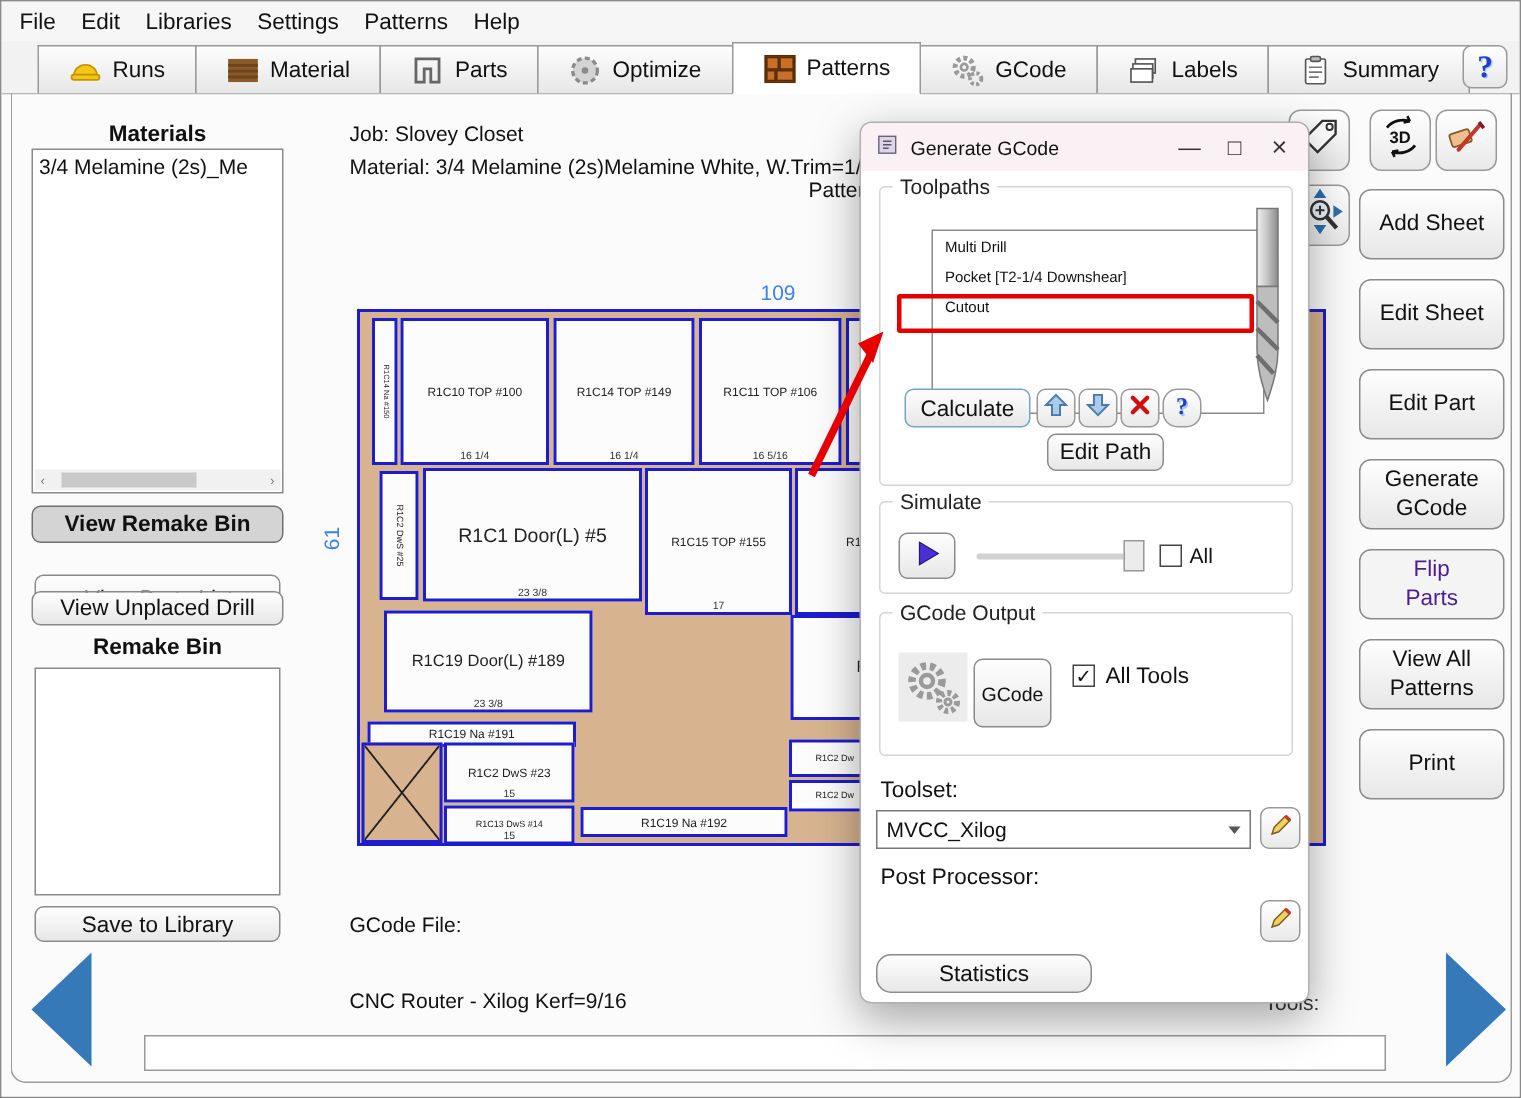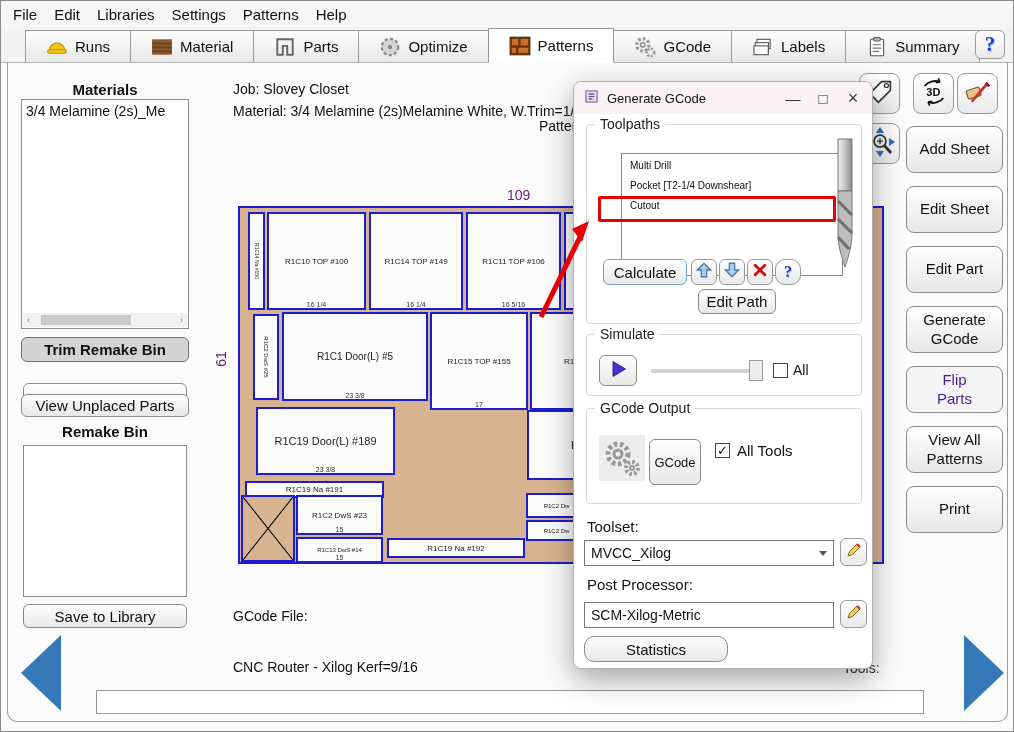--- a/index.html
+++ b/index.html
@@ -41,21 +41,21 @@
 
   
   .sheet{position:absolute;background:#d7b48f;border:2px solid #1c1cd0;overflow:hidden;}
   .part{position:absolute;background:#fcfcfc;border:2px solid #1c1cd0;display:flex;align-items:center;justify-content:center;overflow:hidden;}
   .part .plabel{color:#222;white-space:nowrap;}
   .part .plabel.rot{transform:rotate(90deg);}
   .part .pdim{position:absolute;bottom:0;left:0;right:0;text-align:center;font-size:7px;color:#333;}
   .part.waste{background:
      linear-gradient(to top right, transparent 48.8%, #222 49.6%, #222 50.4%, transparent 51.2%),
      linear-gradient(to bottom right, transparent 48.8%, #222 49.6%, #222 50.4%, transparent 51.2%),#d7b48f;}
-  .dimlabel{position:absolute;font-size:14px;color:#701a75;}
+  .dimlabel{position:absolute;font-size:14px;color:#3b82f6;}
 
   
   .iconbtn{position:absolute;width:41px;height:41px;border:1px solid #999;border-radius:8px;background:linear-gradient(#fff,#e9e9e9);display:flex;align-items:center;justify-content:center;}
   .rbtn{white-space:pre-line;line-height:1.25;}
 
   
   .dialog{position:absolute;width:300px;height:588px;background:#fff;border:1px solid #b0b0b0;border-radius:8px;box-shadow:0 10px 30px rgba(0,0,0,.35);z-index:5;}
   .dlg-title{height:32px;background:#faf1f5;border-radius:8px 8px 0 0;display:flex;align-items:center;padding:0 4px 0 10px;font-size:13px;}
   .dlg-title .t{margin-left:8px;flex:1;}
   .dlg-ctl{width:30px;height:26px;display:flex;align-items:center;justify-content:center;font-size:15px;color:#333;}
@@ -179,23 +179,23 @@
 
     <div class="h-bold abs" style="left:20px;top:18px;width:168px;text-align:center;">Materials</div>
     <div class="listbox" style="left:20px;top:36px;width:168px;height:230px;">
       <div class="litem">3/4 Melamine (2s)_Me</div>
       <div class="hscroll">
         <span class="la">‹</span>
         <span class="thumb"></span>
         <span class="ra">›</span>
       </div>
     </div>
-    <div class="btn pressed" style="left:20px;top:274px;width:168px;height:25px;">Trim Remake Bin</div>
+    <div class="btn pressed" style="left:20px;top:274px;width:168px;height:25px;">View Remake Bin</div>
     <div class="btn" style="left:22px;top:320px;width:164px;height:33px;font-style:italic;">View Parts List</div>
-    <div class="btn" style="left:20px;top:331px;width:168px;height:23px;">View Unplaced Parts</div>
+    <div class="btn" style="left:20px;top:331px;width:168px;height:23px;">View Unplaced Drill</div>
     <div class="h-bold abs" style="left:20px;top:360px;width:168px;text-align:center;">Remake Bin</div>
     <div class="listbox" style="left:22px;top:382px;width:164px;height:152px;"></div>
     <div class="btn" style="left:22px;top:541px;width:164px;height:24px;">Save to Library</div>
     <div class="abs tri-left" style="left:20px;top:572px;"></div>
 
     <div class="abs under-dialog" style="left:232px;top:18px;font-size:14px;">Job: Slovey Closet</div>
     <div class="abs under-dialog" style="left:232px;top:40px;font-size:14px;white-space:nowrap;">Material: 3/4 Melamine (2s)Melamine White, W.Trim=1/4,</div>
     <div class="abs under-dialog" style="left:538px;top:55px;font-size:14px;">Pattern</div>
 
     <span class="dimlabel under-dialog" style="left:506px;top:124px;">109</span>
@@ -216,21 +216,21 @@
           <span class="plabel" style="font-size: 8px;">R1C11 TOP #106</span>
           <span class="pdim">16 5/16</span>
         </div>
         <div class="part" style="left: 324px; top: 4px; width: 120px; height: 98px;">
           <span class="plabel" style="font-size: 8px;"></span>
         </div>
         <div class="part" style="left: 13px; top: 106px; width: 26px; height: 86px;">
           <span class="plabel rot" style="font-size: 6px;">R1C2 DwS #25</span>
         </div>
         <div class="part" style="left: 42px; top: 104px; width: 146px; height: 89px;">
-          <span class="plabel" style="font-size: 10px;">R1C1 Door(L) #5</span>
+          <span class="plabel" style="font-size: 13px;">R1C1 Door(L) #5</span>
           <span class="pdim">23 3/8</span>
         </div>
         <div class="part" style="left: 190px; top: 104px; width: 98px; height: 98px;">
           <span class="plabel" style="font-size: 8px;">R1C15 TOP #155</span>
           <span class="pdim">17</span>
         </div>
         <div class="part" style="left: 290px; top: 104px; width: 93px; height: 98px;">
           <span class="plabel" style="font-size: 8px;">R1C15</span>
         </div>
         <div class="part" style="left: 16px; top: 199px; width: 139px; height: 68px;">
@@ -412,23 +412,20 @@
         <span class="chev"></span>
       </div>
       <div class="sqbtn" style="left:266px;top:456px;width:27px;height:28px;">
         <span><svg width="18" height="18" viewBox="0 0 24 24">
               <path d="M4 20 l2-6 10-10 4 4-10 10 z" fill="#f0d060" stroke="#806020" stroke-width="1.3"></path>
               <path d="M16 4 l4 4" stroke="#c0392b" stroke-width="3"></path>
             </svg></span>
       </div>
 
       <div class="abs" style="left:13px;top:494px;font-size:15px;">Post Processor:</div>
-      <div class="field" style="left:10px;top:520px;width:250px;height:26px;">
-        <span>SCM-Xilog-Metric</span>
-      </div>
       <div class="sqbtn" style="left:266px;top:518px;width:27px;height:28px;">
         <span><svg width="18" height="18" viewBox="0 0 24 24">
               <path d="M4 20 l2-6 10-10 4 4-10 10 z" fill="#f0d060" stroke="#806020" stroke-width="1.3"></path>
               <path d="M16 4 l4 4" stroke="#c0392b" stroke-width="3"></path>
             </svg></span>
       </div>
 
       <div class="btn" style="left:10px;top:554px;width:144px;height:26px;border-radius:10px;">Statistics</div>
     </div>
 

